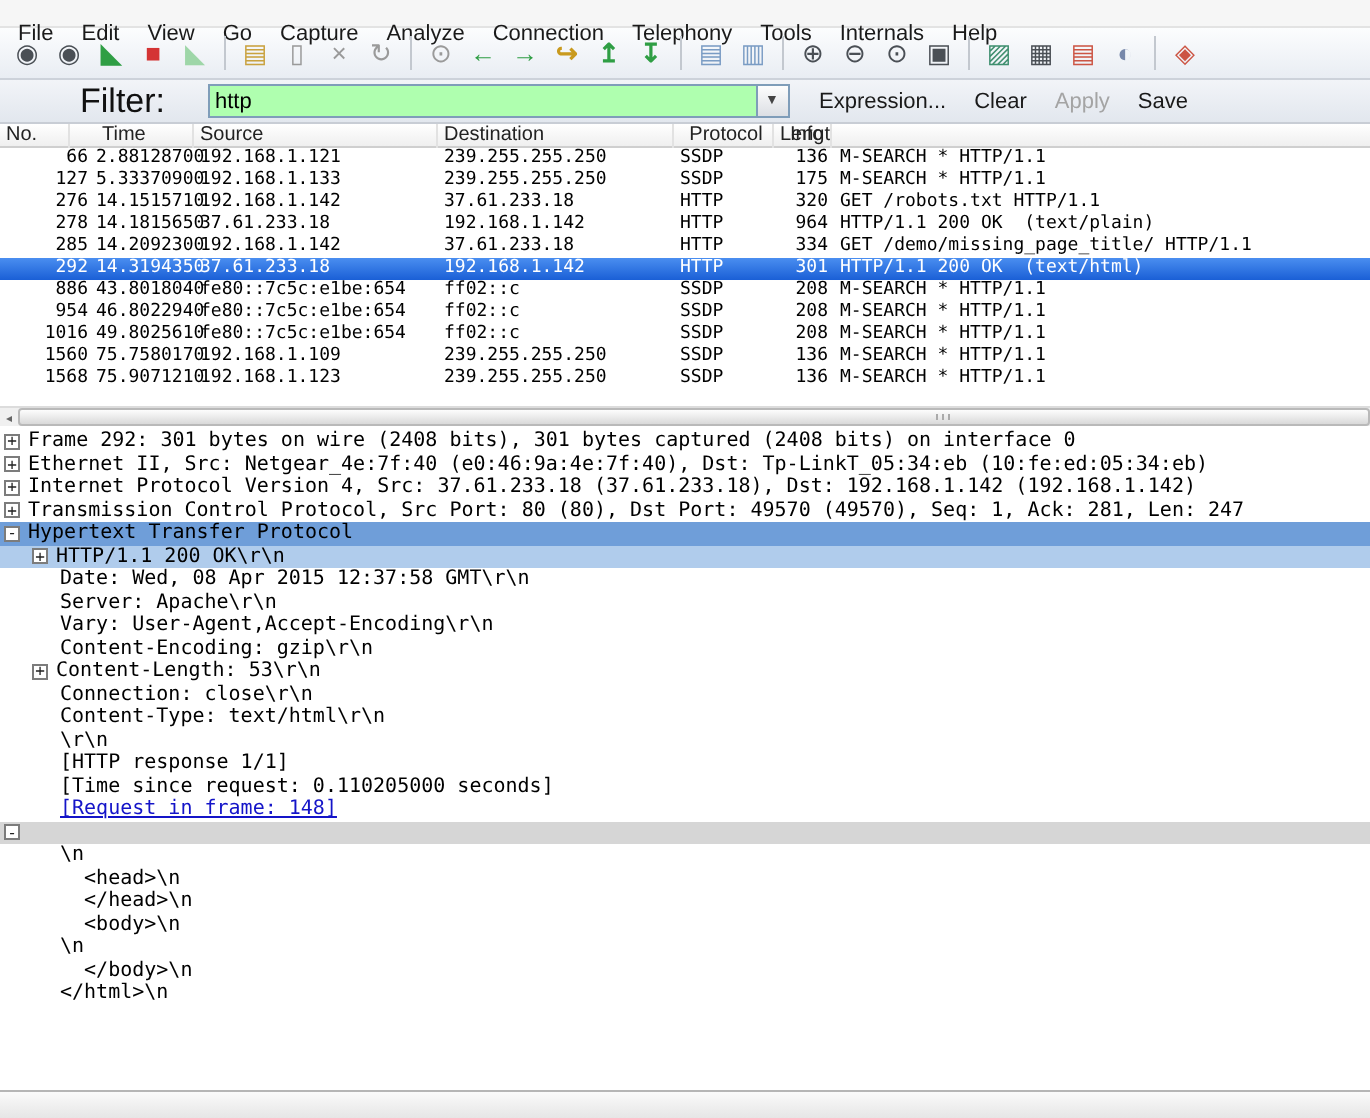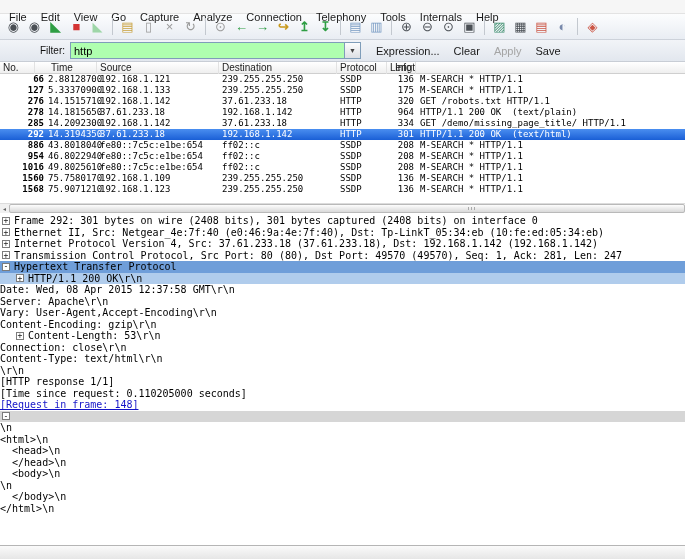--- a/index.html
+++ b/index.html
@@ -26,49 +26,49 @@
   .c-folder{ color:#c9a23f; }
   .c-gold  { color:#c99a1e; font-weight:bold; }
   .c-blue  { color:#7a9cc4; }
   .c-teal  { color:#3f8f6f; }
   .c-red2  { color:#cc5544; }
   .c-steel { color:#7788aa; }
 
   
   .filterbar { height:22px; background:linear-gradient(180deg,#f2f4f8,#e2e7ee);
                border-bottom:1px solid #c8cdd5; display:flex; align-items:center; padding-left:5px; }
-  .filter-label { font-size:10px; color:#111; margin-right:5px;padding-left:35px; }
+  .filter-label { font-size:17px; color:#111; margin-right:21px;padding-left:35px; }
   .filter-input { width:274px; height:17px; background:#afffaf; border:1px solid #7f9db9;
                   border-right:none; font-family:"Liberation Sans",sans-serif; font-size:11px;
                   padding:0 3px; color:#000; outline:none; }
   .filter-drop { width:17px; height:17px; border:1px solid #7f9db9;
                  background:linear-gradient(180deg,#fdfdfd,#dcdfe4); font-size:7px; color:#444;
                  display:inline-flex; align-items:center; justify-content:center; }
   .fbtn { font-size:11px; color:#1a1a1a; padding:2px 7px; }
   .fbtn.disabled { color:#a4a4a4; }
 
   
   .pl-header { height:12px; background:linear-gradient(180deg,#ffffff,#efefef);
                border-bottom:1px solid #cfcfcf; position:relative; font-size:10px; color:#222; }
   .ph { position:absolute; top:0; height:12px; line-height:12px; padding-left:3px;
         border-right:1px solid #e2e2e2; overflow:hidden; }
   .ph-no   { left:0;   width:35px; }
   .ph-time { left:45px; width:52px; padding-left:6px; }
   .ph-src  { left:97px; width:122px; }
   .ph-dst  { left:219px; width:118px; }
-  .ph-pro  { left:337px; width:50px; }
+  .ph-pro  { left:337px; width:50px;text-align:center; }
   .ph-len  { left:387px; width:29px; }
   .ph-info { left:392px; right:0; border-right:none; }
 
   .plist { height:129px; background:#fff; overflow:hidden; }
   .prow { height:11px; position:relative; font-family:"DejaVu Sans Mono",monospace;
           font-size:9px; line-height:11px; color:#000; white-space:pre; }
   .prow.sel { background:linear-gradient(180deg,#4a8ef0,#1a5fd6); color:#fff; }
   .pc { position:absolute; top:0; overflow:hidden; }
-  .pc-no   { left:0;   width:44px; text-align:right;font-weight:bold; }
+  .pc-no   { left:0;   width:44px; text-align:right; }
   .pc-time { left:48px; width:52px; overflow:visible; }
   .pc-src  { left:100px; width:120px; }
   .pc-dst  { left:222px; width:114px; }
   .pc-pro  { left:340px; width:46px; }
   .pc-len  { left:384px; width:30px; text-align:right; }
   .pc-info { left:420px; right:0; }
 
   
   .hscroll { height:10px; background:#f0f0f0; border-top:1px solid #dcdcdc;
              display:flex; align-items:stretch; }
@@ -79,21 +79,21 @@
   .hs-thumb::after { content:""; position:absolute; left:68%; top:2px; bottom:2px; width:7px;
               background:repeating-linear-gradient(90deg,#aaa 0 1px,transparent 1px 3px); }
 
   
   .details { height:332px; background:#fff; padding-top:2px; overflow:hidden;
              font-family:"DejaVu Sans Mono",monospace; font-size:10px; color:#000; }
   .dline { height:11.5px; line-height:11.5px; white-space:pre; display:flex; align-items:center; }
   .dline .txt { white-space:pre; }
   .lvl0  { padding-left:2px; }
   .lvl1e { padding-left:16px; }
-  .lvl1  { }
+  .lvl1  { padding-left:30px; }
   .exp { width:8px; height:8px; min-width:8px; border:1px solid #7c7c7c; background:#fff;
          display:inline-flex; align-items:center; justify-content:center;
          font-size:8px; line-height:7px; margin-right:4px; color:#222; }
   .dline.selected { background:#6f9ed9; }
   .dline.related  { background:#b0ccec; }
   .dline.grayline { background:#d6d6d6; }
   .dline .link { color:#1414c8; text-decoration:underline; }
 
   
   .bottom-strip { height:14px; border-top:1px solid #b5b5b5;
@@ -228,21 +228,20 @@
     <div class="dline lvl1"><span class="txt">Content-Encoding: gzip\r\n</span></div>
     <div class="dline lvl1e"><span class="exp">+</span><span class="txt">Content-Length: 53\r\n</span></div>
     <div class="dline lvl1"><span class="txt">Connection: close\r\n</span></div>
     <div class="dline lvl1"><span class="txt">Content-Type: text/html\r\n</span></div>
     <div class="dline lvl1"><span class="txt">\r\n</span></div>
     <div class="dline lvl1"><span class="txt">[HTTP response 1/1]</span></div>
     <div class="dline lvl1"><span class="txt">[Time since request: 0.110205000 seconds]</span></div>
     <div class="dline lvl1"><span class="txt link">[Request in frame: 148]</span></div>
     <div class="dline lvl0 grayline"><span class="exp">-</span></div>
     <div class="dline lvl1"><span class="txt">\n</span></div>
-    <div class="dline lvl1"><span class="txt">&lt;html&gt;\n</span></div>
     <div class="dline lvl1"><span class="txt">  &lt;head&gt;\n</span></div>
     <div class="dline lvl1"><span class="txt">  &lt;/head&gt;\n</span></div>
     <div class="dline lvl1"><span class="txt">  &lt;body&gt;\n</span></div>
     <div class="dline lvl1"><span class="txt">\n</span></div>
     <div class="dline lvl1"><span class="txt">  &lt;/body&gt;\n</span></div>
     <div class="dline lvl1"><span class="txt">&lt;/html&gt;\n</span></div>
   </div>
 
   <div class="bottom-strip"></div>
 

